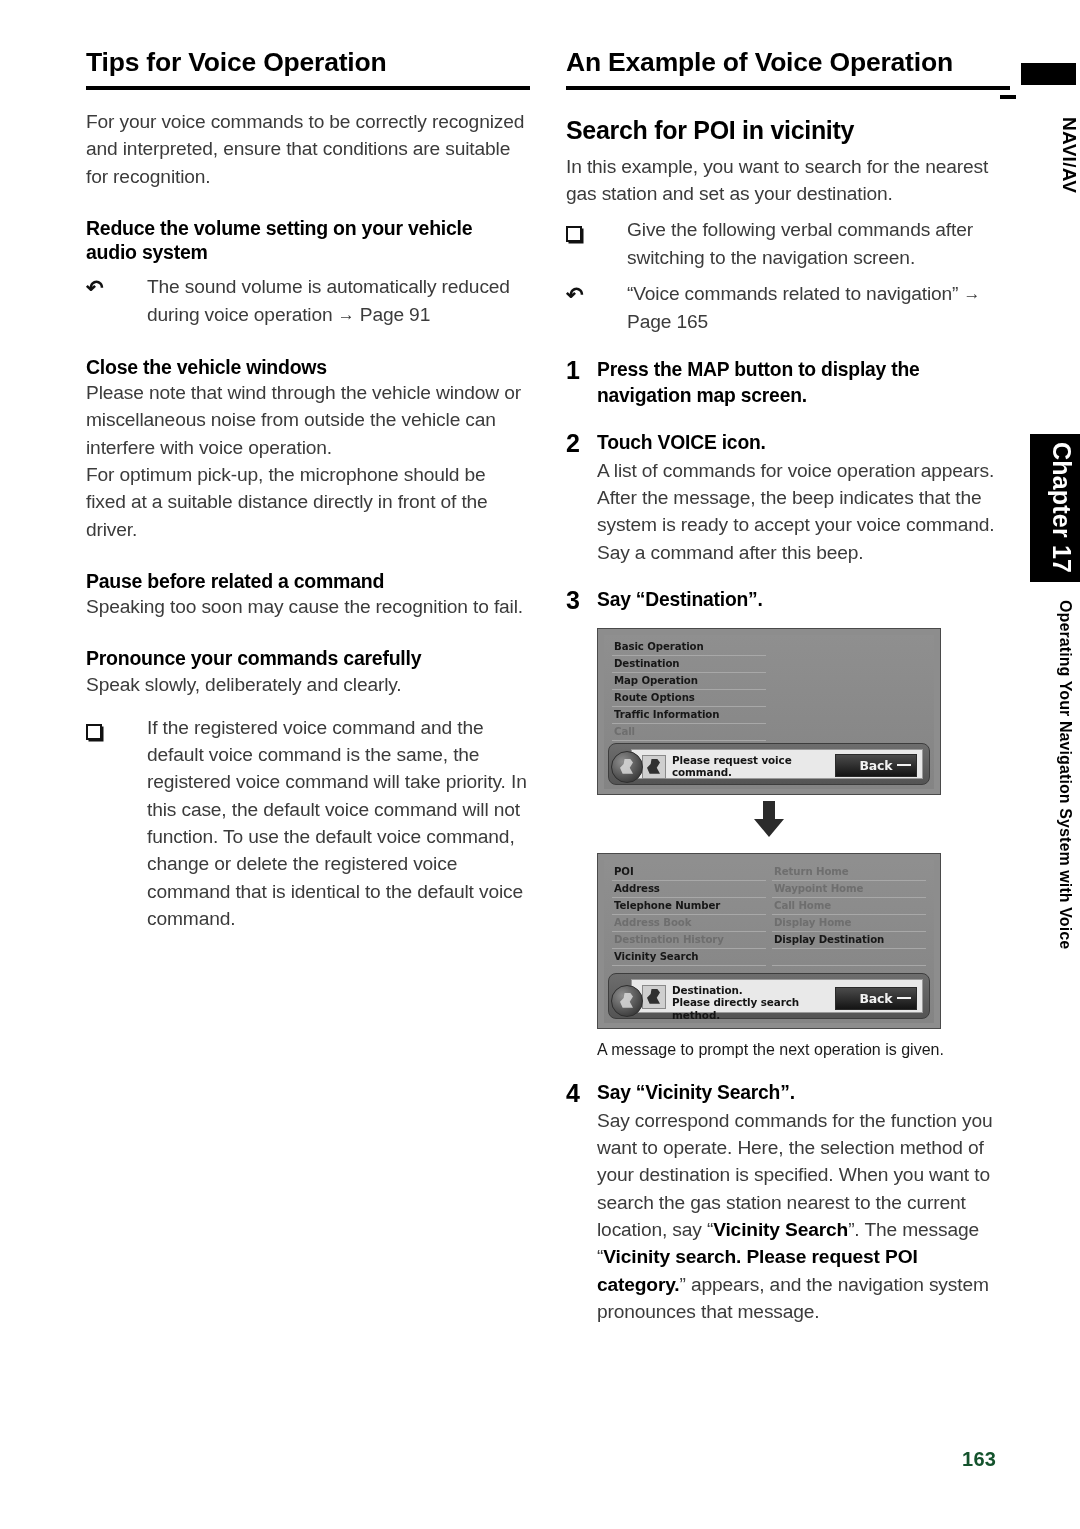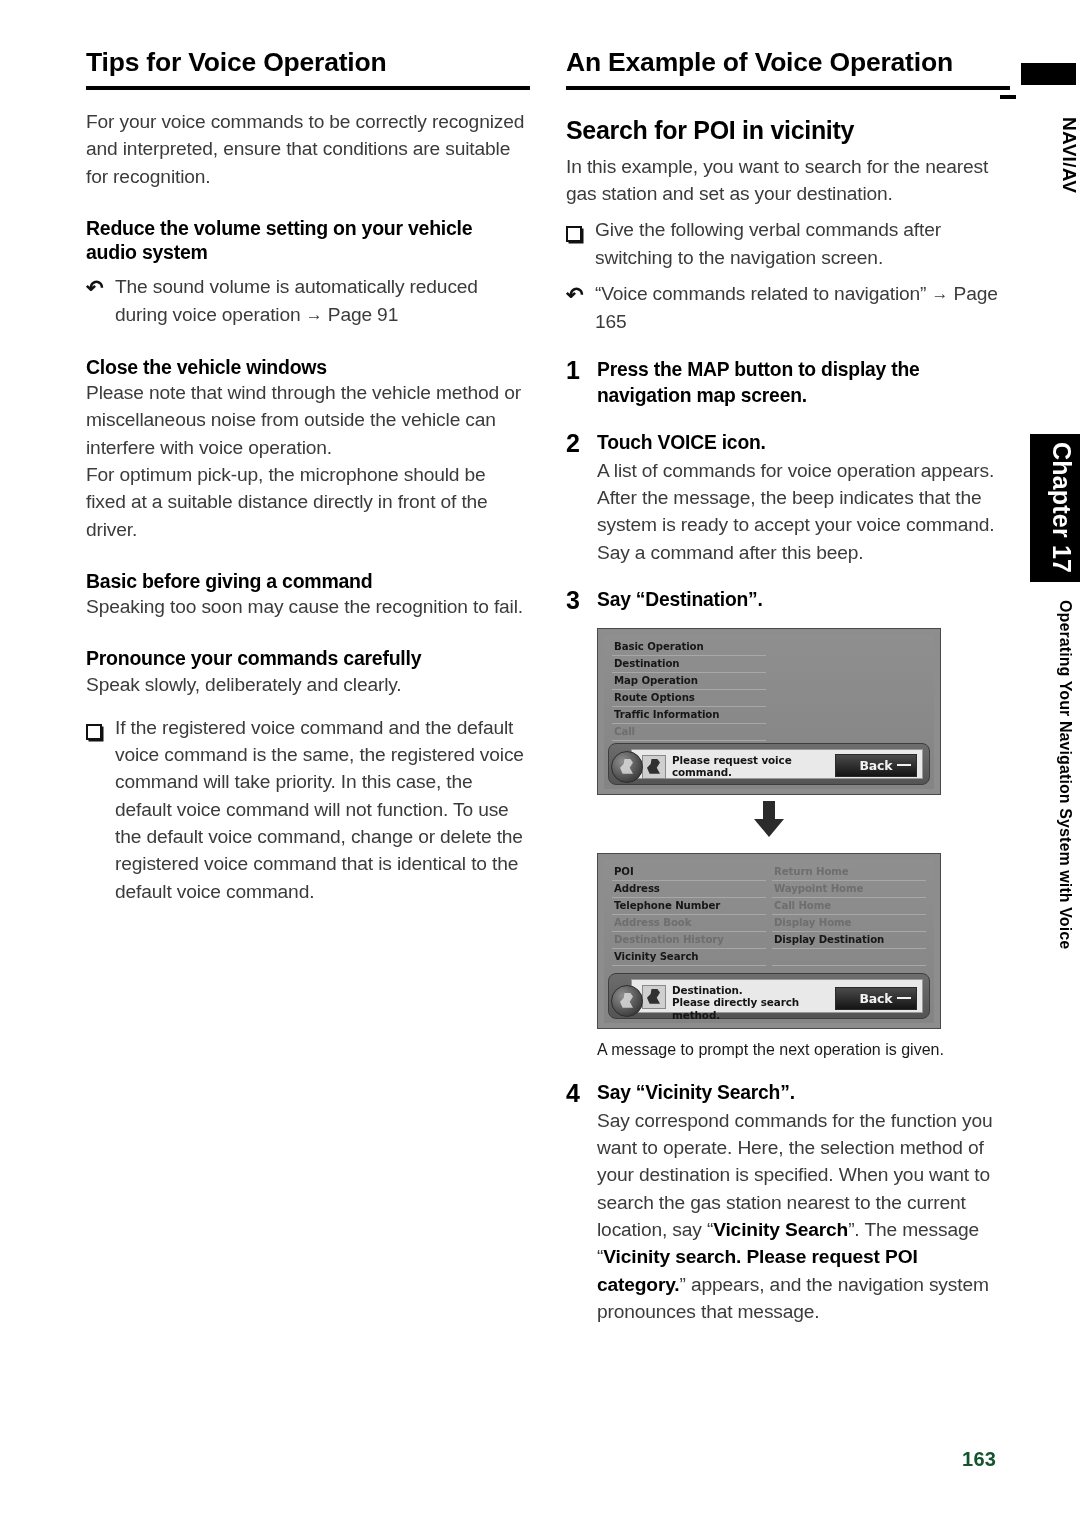--- a/index.html
+++ b/index.html
@@ -70,20 +70,21 @@
     color: #3b3b3b;
     letter-spacing: -0.15px;
   }
   .gap-s { height: 13px; }
 
   
   .note {
     display: flex;
     align-items: flex-start;
     margin: 9px 0 0 0;
+    gap: 32px;
   }
   .note .marker {
     flex: 0 0 auto;
     width: 29px;
     font-size: 19px;
     line-height: 27.3px;
     color: #111;
     text-align: left;
   }
   .note .note-text {
@@ -398,25 +399,25 @@
 
     <p class="body">For your voice commands to be correctly recognized and interpreted, ensure that conditions are suitable for recognition.</p>
 
     <h3 class="run-head">Reduce the volume setting on your vehicle audio system</h3>
     <div class="note">
       <span class="marker"><span class="glyph-hook">↶</span></span>
       <span class="note-text"><span>The sound volume is automatically reduced during voice operation </span><span class="arrowr">→</span><span> Page 91</span></span>
     </div>
 
     <h3 class="run-head tight">Close the vehicle windows</h3>
-    <p class="body">Please note that wind through the vehicle method or miscellaneous noise from outside the vehicle can interfere with voice operation.</p>
+    <p class="body">Please note that wind through the vehicle window or miscellaneous noise from outside the vehicle can interfere with voice operation.</p>
 
     <p class="body">For optimum pick-up, the microphone should be fixed at a suitable distance directly in front of the driver.</p>
 
-    <h3 class="run-head tight">Basic before giving a command</h3>
+    <h3 class="run-head tight">Pause before related a command</h3>
     <p class="body">Speaking too soon may cause the recognition to fail.</p>
 
     <h3 class="run-head tight">Pronounce your commands carefully</h3>
     <p class="body">Speak slowly, deliberately and clearly.</p>
 
     <div class="note" style="margin-top:16px;">
       <span class="marker"><span class="glyph-sq"></span></span>
       <span class="note-text">If the registered voice command and the default voice command is the same, the registered voice command will take priority. In this case, the default voice command will not function. To use the default voice command, change or delete the registered voice command that is identical to the default voice command.</span>
     </div>
 

